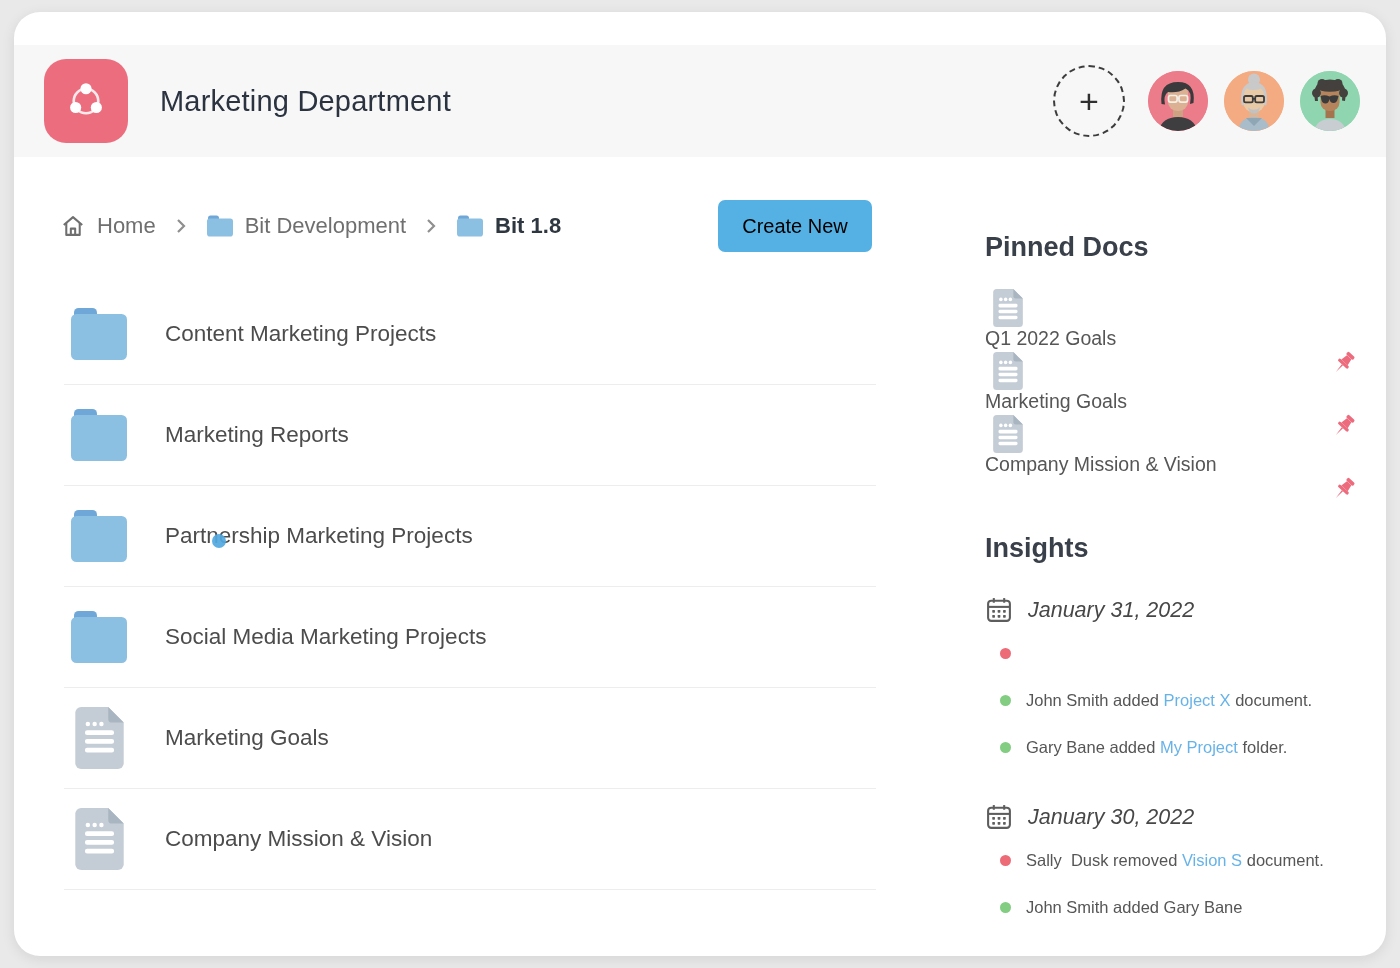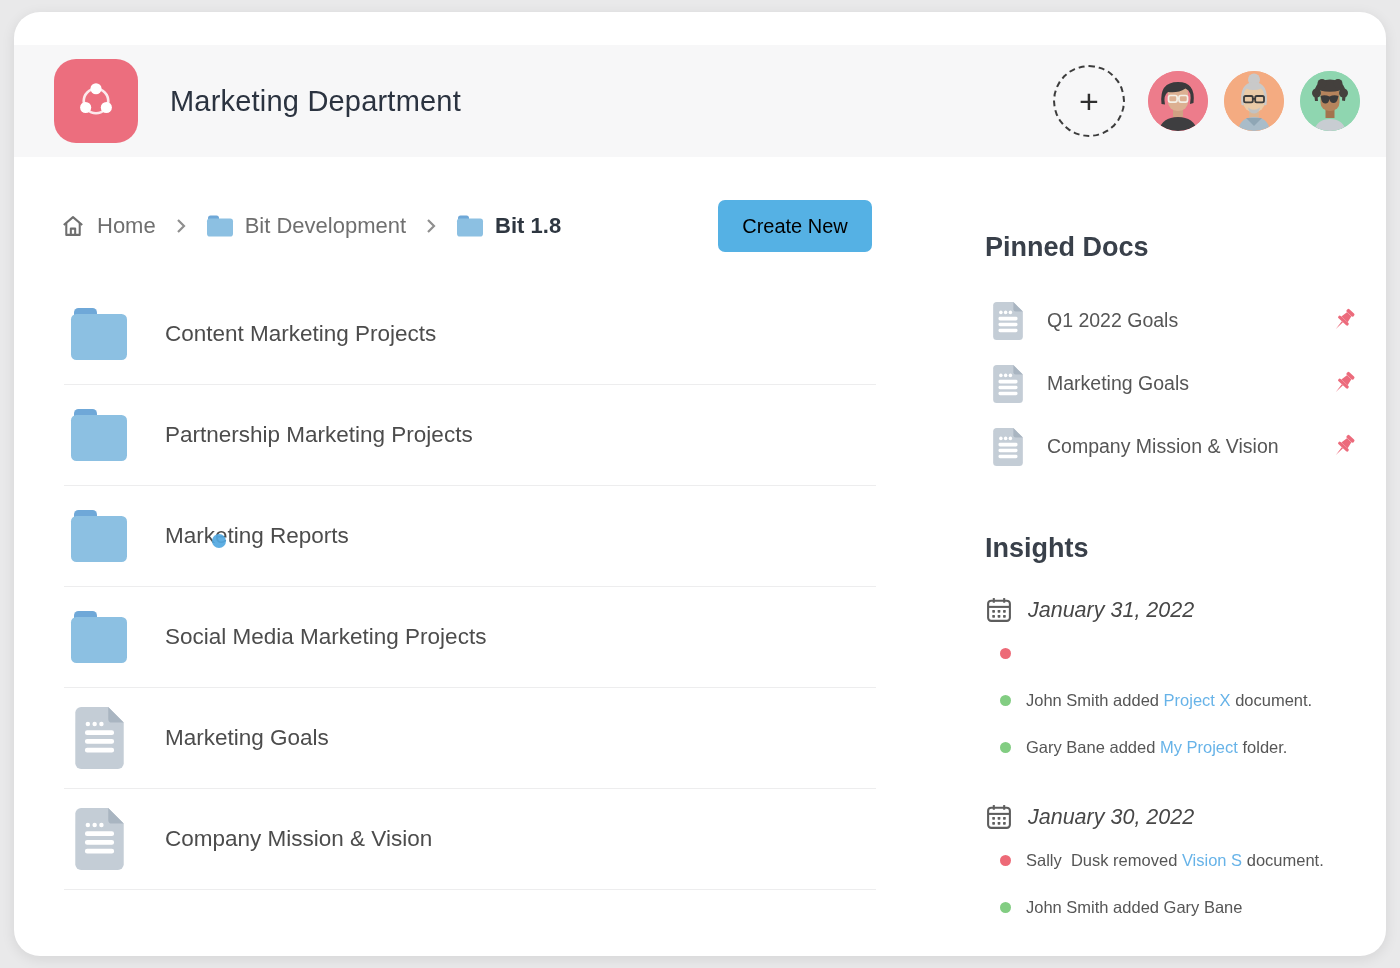--- a/index.html
+++ b/index.html
@@ -15,21 +15,21 @@
     position:absolute; left:14px; top:12px; width:1372px; height:944px;
     background:#ffffff; border-radius:26px;
     box-shadow:0 3px 14px rgba(0,0,0,0.09);
     overflow:hidden;
   }
   
   .header-band {
     position:absolute; left:0; right:0; top:33px; height:112px;
     background:#f7f7f8;
     display:flex; align-items:center;
-    padding-left:40px; padding-right:26px;
+    padding-left:30px; padding-right:26px;
   }
   .app-logo {
     width:84px; height:84px; border-radius:22px;
     background:#ec6e7e; flex:0 0 auto;
     display:flex; align-items:center; justify-content:center;
     cursor:pointer;
   }
   .workspace-title {
     margin-left:32px;
     font-size:29px; font-weight:500; color:#2b3340; letter-spacing:.2px;
@@ -67,21 +67,21 @@
   .file-icon-box { width:62px; margin-left:4px; margin-right:35px; display:flex; align-items:center; justify-content:center; }
   .file-label { font-size:22.5px; color:#4c4c4c; }
   .cursor-dot {
     position:absolute; left:198px; top:522px; width:14px; height:14px;
     border-radius:50%; background:#51a8e1; opacity:.92; pointer-events:none;
   }
   
   .sidebar { position:absolute; left:971px; top:220px; width:372px; }
   .side-heading { font-size:27px; font-weight:700; color:#39404a; }
   .pinned-list { margin-top:26px; }
-  .pinned-item { display:flex; align-items:center; height:63px; cursor:pointer; }
+  .pinned-item { display:flex; height:63px; cursor:pointer;flex-direction:column; }
   .pinned-doc-icon { width:30px; margin-left:8px; margin-right:24px; flex:0 0 auto; }
   .pinned-label { font-size:19.5px; color:#565656; }
   .pin-btn { margin-left:auto; background:none; border:none; cursor:pointer; padding:0; display:flex; }
   .insights { position:absolute; left:971px; top:521px; width:390px; }
   .insight-group { margin-top:26px; }
   .insight-group:first-of-type { margin-top:30px; }
   .date-row { display:flex; align-items:center; gap:15px; height:40px; }
   .date-label { font-size:21.5px; color:#474747; font-weight:500;font-style:italic; }
   .event-row { display:flex; align-items:center; height:47px; }
   .event-dot { width:11px; height:11px; border-radius:50%; margin-left:15px; margin-right:15px; flex:0 0 auto; }
@@ -242,31 +242,31 @@
       <span class="file-label">Content Marketing Projects</span>
     </div>
 
     <div class="file-row">
       <span class="file-icon-box">
         <svg width="60" height="52" viewBox="0 0 60 52">
           <rect x="5" y="0" width="23" height="14" rx="4.5" fill="#6fa8d8"></rect>
           <rect x="2" y="6" width="56" height="46" rx="5.5" fill="#8cc0e2"></rect>
         </svg>
       </span>
-      <span class="file-label">Partnership Marketing Projects</span>
+      <span class="file-label">Marketing Reports</span>
     </div>
 
     <div class="file-row">
       <span class="file-icon-box">
         <svg width="60" height="52" viewBox="0 0 60 52">
           <rect x="5" y="0" width="23" height="14" rx="4.5" fill="#6fa8d8"></rect>
           <rect x="2" y="6" width="56" height="46" rx="5.5" fill="#8cc0e2"></rect>
         </svg>
       </span>
-      <span class="file-label">Marketing Reports</span>
+      <span class="file-label">Partnership Marketing Projects</span>
     </div>
 
     <div class="file-row">
       <span class="file-icon-box">
         <svg width="60" height="52" viewBox="0 0 60 52">
           <rect x="5" y="0" width="23" height="14" rx="4.5" fill="#6fa8d8"></rect>
           <rect x="2" y="6" width="56" height="46" rx="5.5" fill="#8cc0e2"></rect>
         </svg>
       </span>
       <span class="file-label">Social Media Marketing Projects</span>

